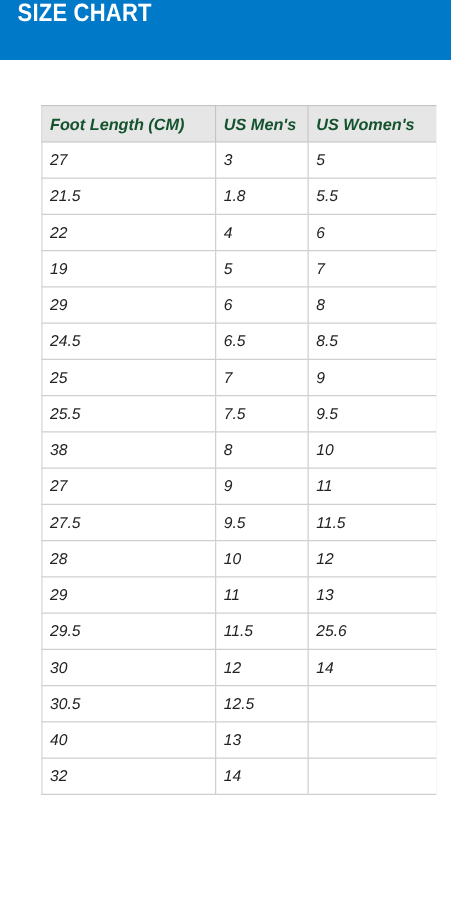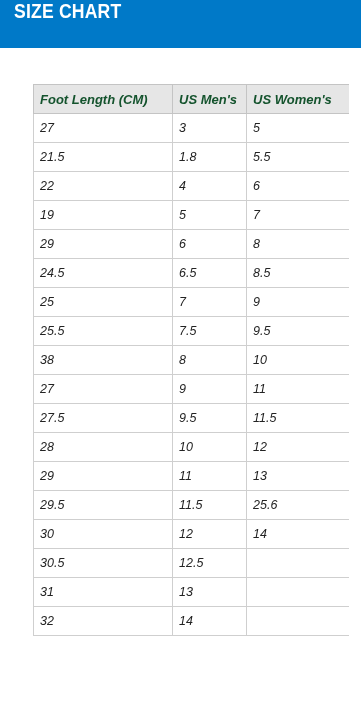--- a/index.html
+++ b/index.html
@@ -176,21 +176,21 @@
           <td>30</td>
           <td>12</td>
           <td>14</td>
         </tr>
         <tr>
           <td>30.5</td>
           <td>12.5</td>
           <td></td>
         </tr>
         <tr>
-          <td>31</td>
+          <td>40</td>
           <td>13</td>
           <td></td>
         </tr>
         <tr>
           <td>32</td>
           <td>14</td>
           <td></td>
         </tr>
       </tbody>
   </table>

